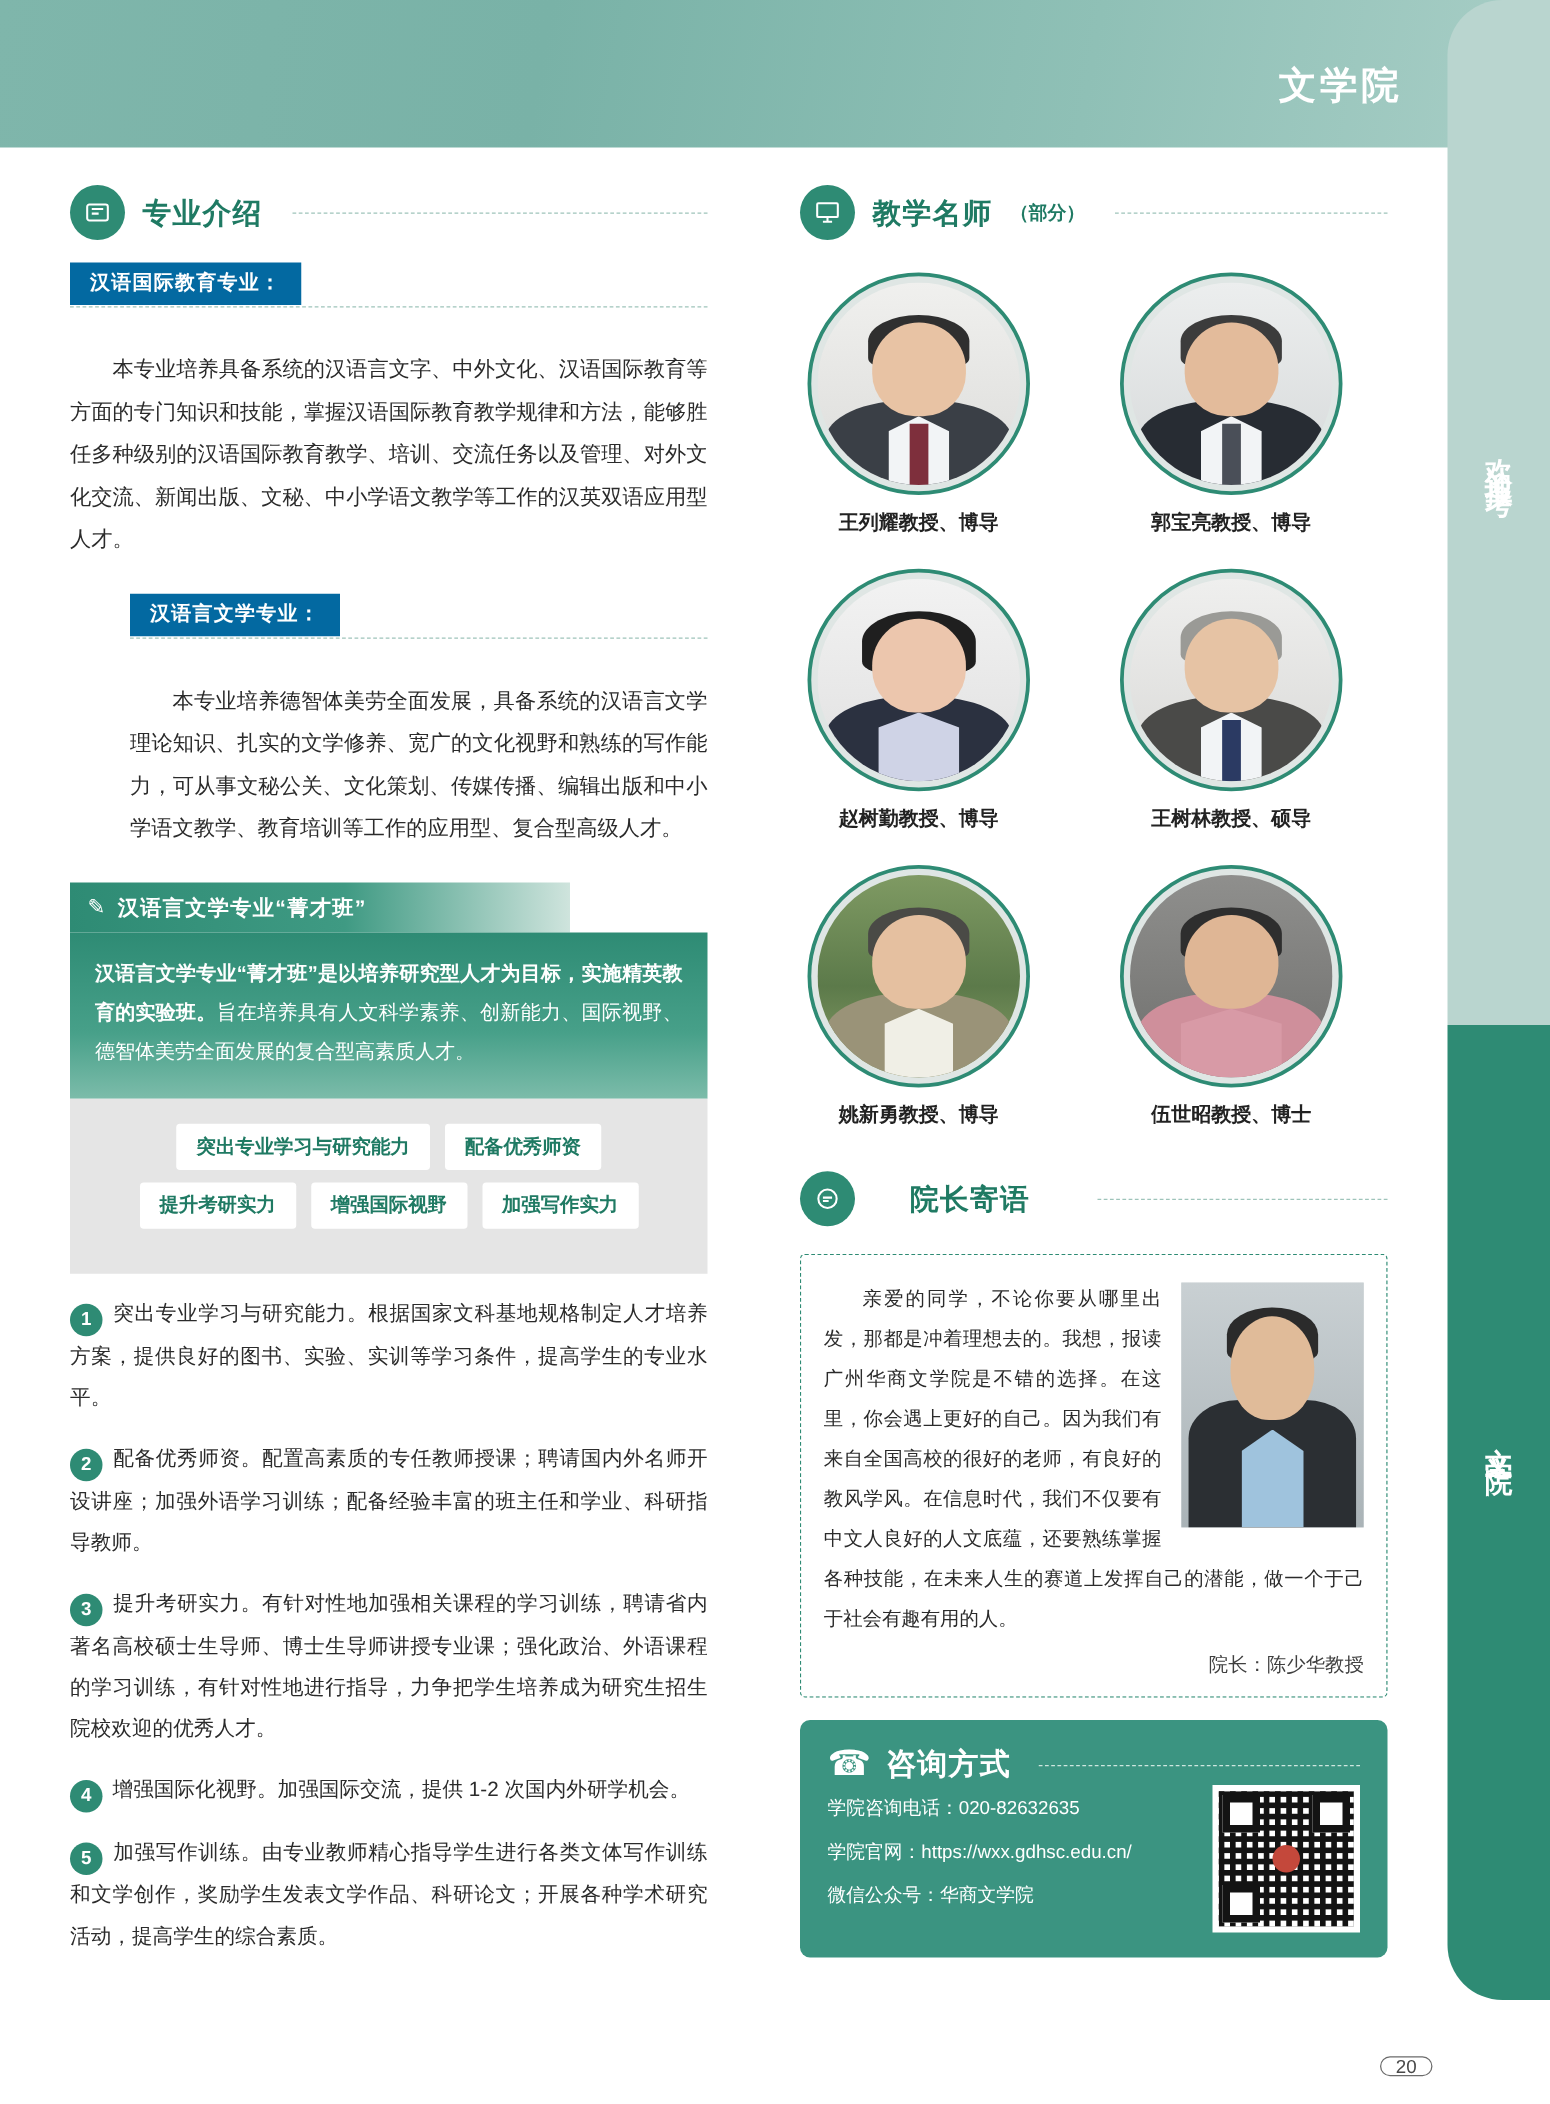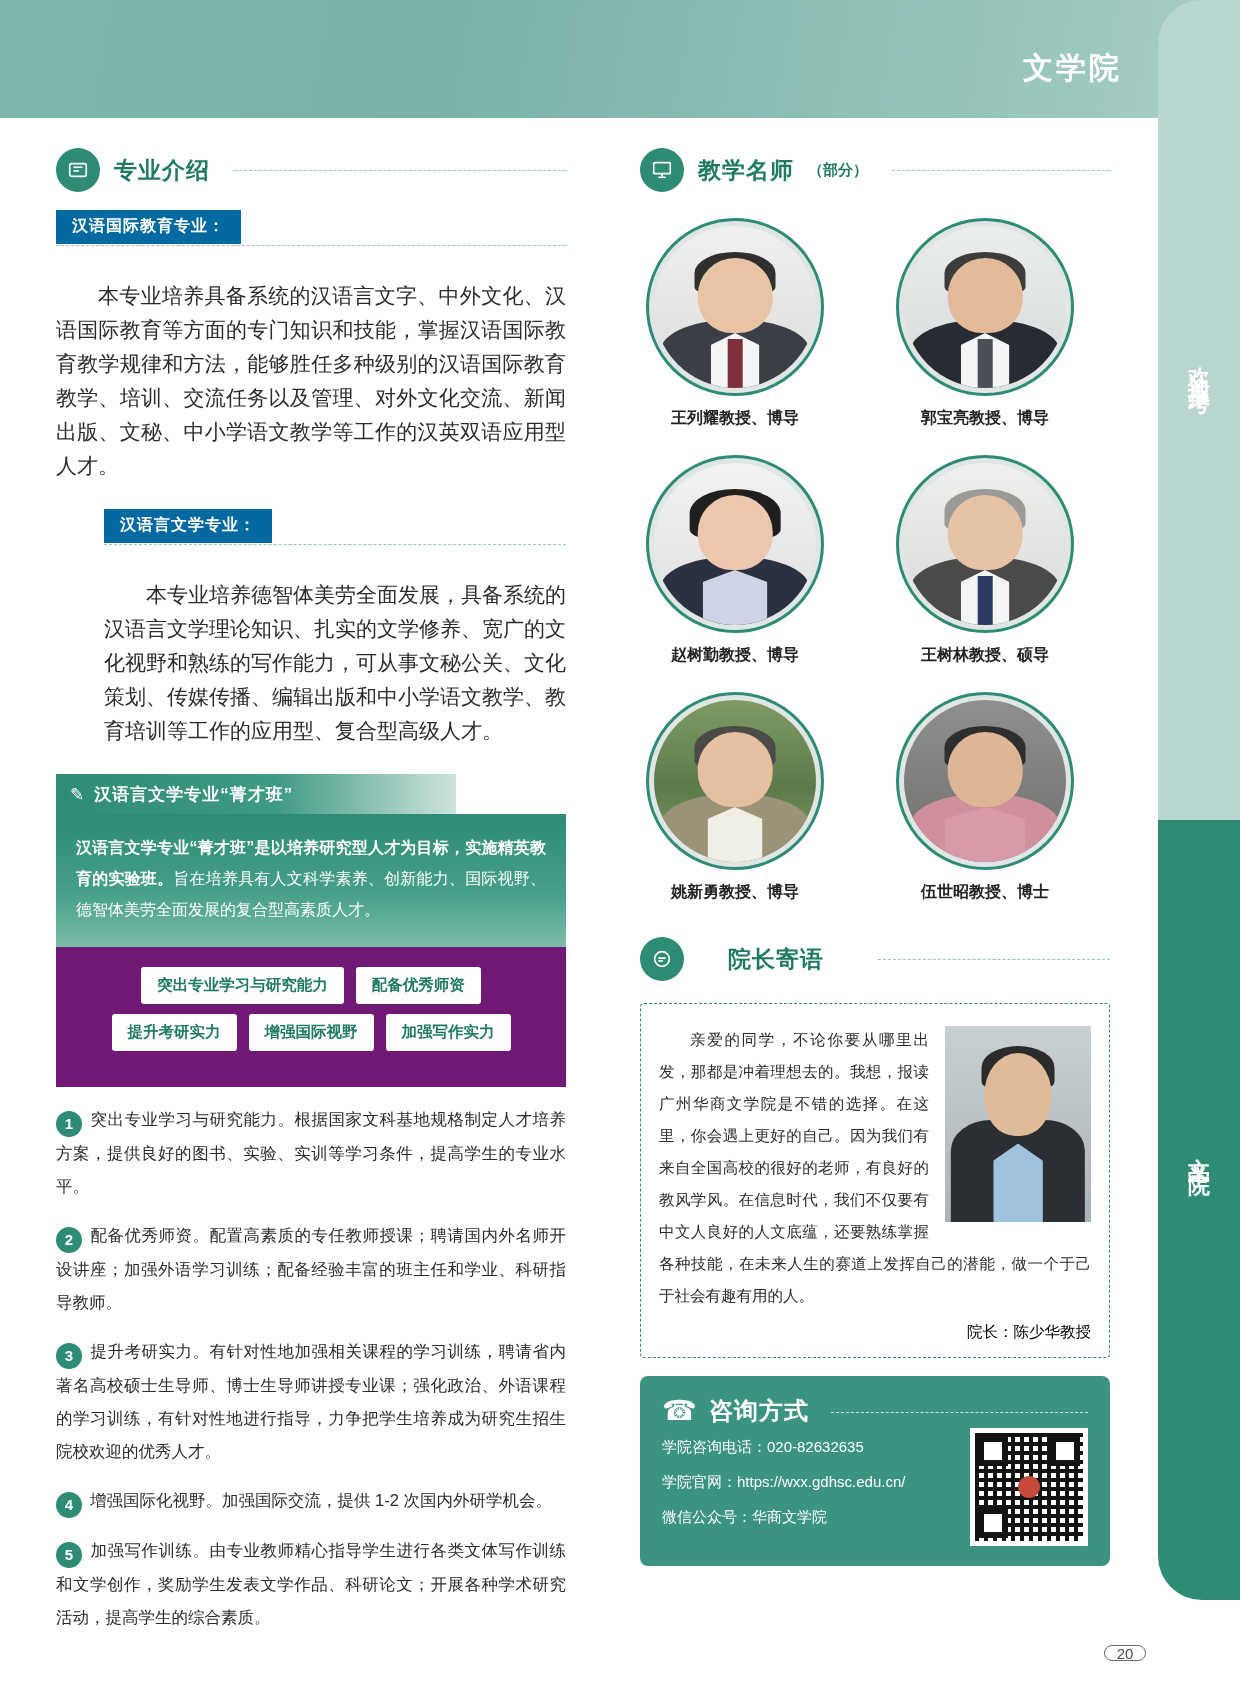--- a/index.html
+++ b/index.html
@@ -59,41 +59,41 @@
 
   .major-tag {
     display:inline-block; background:#0369a1; color:#fff;
     font-size:16px; font-weight:bold; padding:6px 16px 7px 16px; letter-spacing:1px;
   }
   .major-tagline { position:relative; height:30px; margin-top:-1px; }
   .major-tagline::after {
     content:""; position:absolute; left:0; right:0; top:2px; border-top:1px dashed #9ec4ba;
   }
   .para {
-    font-size:21px; line-height:34px; color:#2b2b2b; text-align:justify;
+    font-size:17px; line-height:34px; color:#2b2b2b; text-align:justify;
     text-indent:2em; margin:6px 0 0 0;
   }
 
   
   .jc-wrap { margin-top:26px; position:relative; }
   .jc-head {
     display:flex; align-items:center; gap:10px;
     background:linear-gradient(90deg,#2e8b74 0%,#3f9a83 55%,#cfe4dd 100%);
     height:40px; padding:0 14px; width:400px;
   }
   .jc-head .pen { color:#fff; font-size:17px; }
   .jc-head .t { color:#fff; font-size:17px; font-weight:bold; letter-spacing:1px; }
   .jc-body {
     background:linear-gradient(180deg,#2e8b74 0%,#47a089 60%,#7cbcaa 100%);
     color:#ffffff; padding:18px 20px 22px 20px;
     font-size:16px; line-height:31px; text-align:justify;
   }
   .jc-body b { font-weight:bold; }
   .jc-panel {
-    background:#701a75; padding:20px 18px 26px 18px;
+    background:#e5e5e5; padding:20px 18px 26px 18px;
   }
   .pill-row { display:flex; flex-wrap:wrap; gap:12px; justify-content:center; margin-bottom:10px; }
   .pill {
     background:#ffffff; color:#1f7a63; font-weight:bold; font-size:15.5px;
     padding:8px 16px; border-radius:3px; white-space:nowrap;
   }
 
   .num-item { margin-top:16px; font-size:16.5px; line-height:33px; color:#2b2b2b; text-align:justify; }
   .num-badge {
     display:inline-block; width:26px; height:26px; border-radius:50%;
@@ -145,21 +145,21 @@
   
   .dean-box {
     margin-top:22px; border:1.5px dashed #2e8b74; border-radius:4px;
     padding:20px 18px 14px 18px; position:relative; min-height:310px;
   }
   .dean-photo {
     float:right; width:146px; height:196px; margin:2px 0 8px 16px;
     background:#cfd6d8; position:relative; overflow:hidden;
   }
   .dean-text { font-size:15.5px; line-height:32px; color:#2b2b2b; text-align:justify; text-indent:2em; }
-  .dean-sign { margin-top:10px; text-align:right; font-size:15.5px; color:#000000; }
+  .dean-sign { margin-top:10px; text-align:right; font-size:15.5px; color:#404040; }
 
   
   .contact {
     margin-top:18px; background:#3b9481; border-radius:8px;
     padding:18px 22px 20px 22px; color:#fff; position:relative; min-height:190px;
   }
   .contact-head { display:flex; align-items:center; gap:12px; }
   .contact-head .tel { font-size:28px; }
   .contact-title { font-size:24px; font-weight:bold; letter-spacing:1px; }
   .contact-rule { flex:1 1 auto; border-top:1px dashed #cfe7e0; margin-left:10px; margin-top:4px; }

